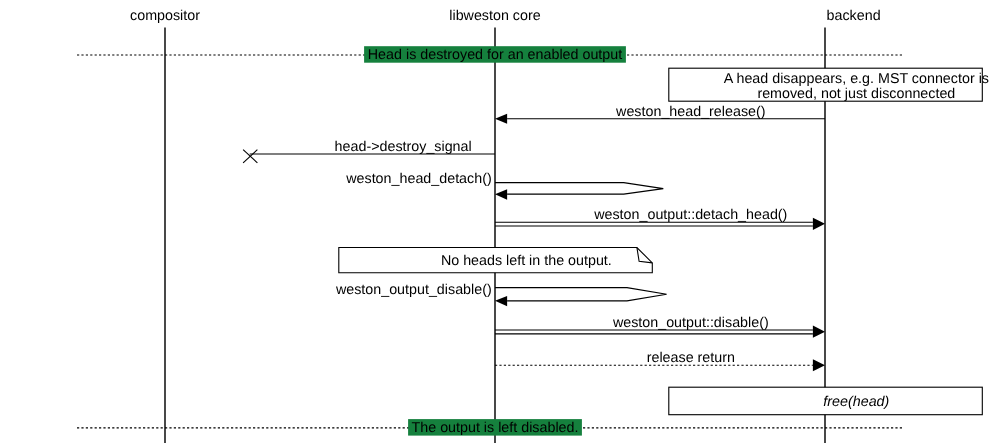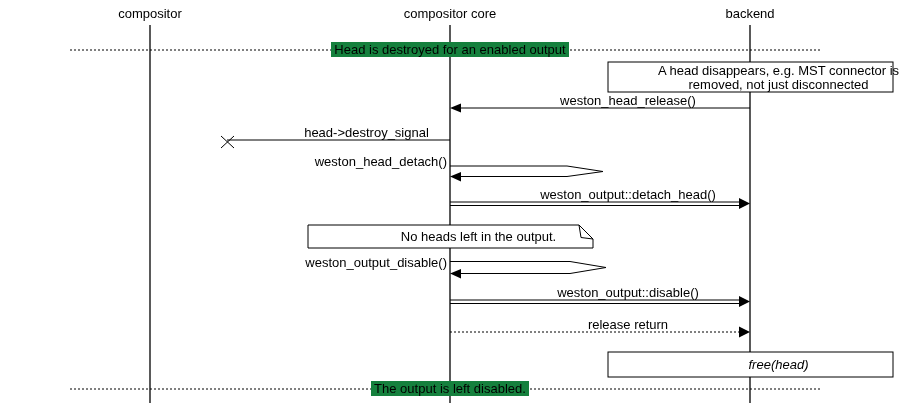--- a/index.html
+++ b/index.html
@@ -23,21 +23,21 @@
     line-height: 13px;
     white-space: nowrap;
   }
   .center { text-align: center; margin-left: 28px; }
   .right  { text-align: right; }
 
   
   .p-label { top: 6px; width: 160px; text-align: center; position: absolute; }
   #p-compositor { left: 70px; }
   #p-libweston  { left: 370px; }
-  #p-backend    { left: 670px; text-align: center; }
+  #p-backend    { left: 696px; text-align: center; }
 
   
   .divider-label { position: absolute; left: 0; width: 900px; text-align: center; line-height: 13px; }
   .divider-label span { background: #15803d; padding: 0 3px; }
   #divider-top    { top: 43px; }
   #divider-bottom { top: 382px; }
 
   
   #box1-line1 { left: 608px; top: 64px;  width: 285px; }
   #box1-line2 { left: 608px; top: 78px;  width: 285px; }
@@ -93,21 +93,21 @@
 
     <line x1="450" y1="300" x2="739" y2="300" stroke="#000" stroke-width="1"></line>
     <line x1="450" y1="303.5" x2="739" y2="303.5" stroke="#000" stroke-width="1"></line>
     <polygon points="750,301.5 739,296 739,307" fill="#000"></polygon>
 
     <line x1="450" y1="332" x2="739" y2="332" stroke="#000" stroke-width="1" stroke-dasharray="2,2"></line>
     <polygon points="750,332 739,326.5 739,337.5" fill="#000"></polygon>
   </svg>
 
   <div id="p-compositor" class="p-label">compositor</div>
-  <div id="p-libweston" class="p-label">compositor core</div>
+  <div id="p-libweston" class="p-label">libweston core</div>
   <div id="p-backend" class="p-label">backend</div>
 
   <div id="divider-top" class="divider-label">
     <span>Head is destroyed for an enabled output</span>
   </div>
   <div id="divider-bottom" class="divider-label">
     <span>The output is left disabled.</span>
   </div>
 
   <div id="box1-line1" class="label center">A head disappears, e.g. MST connector is</div>

